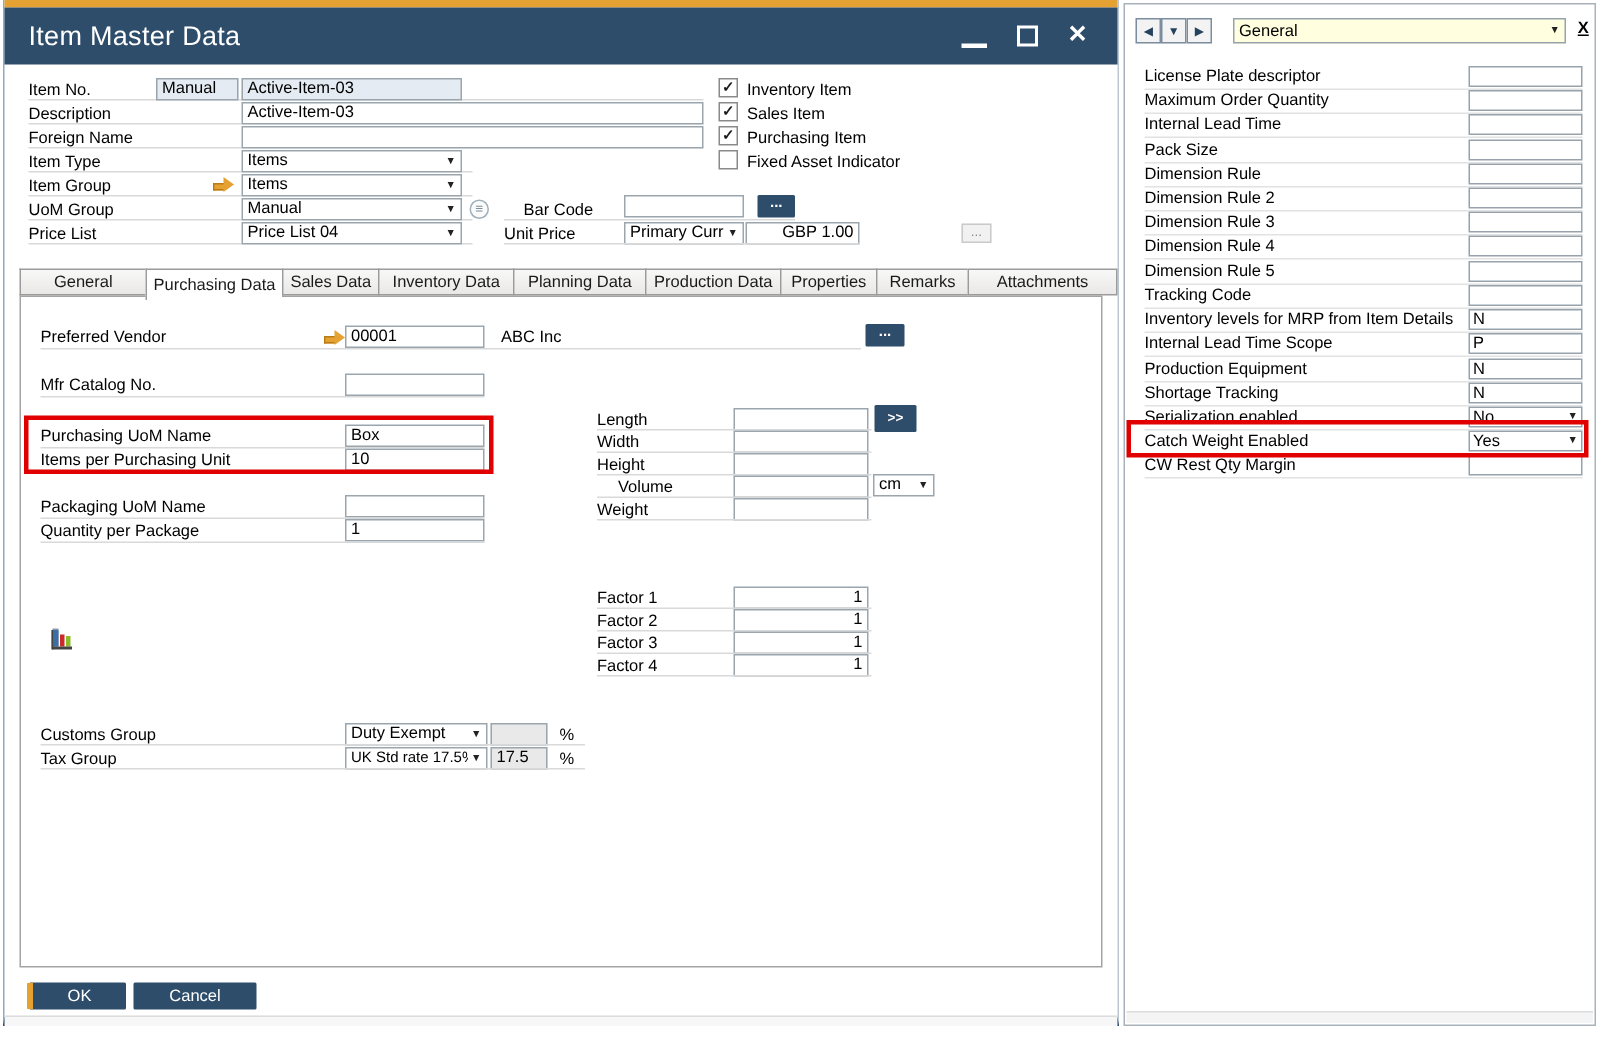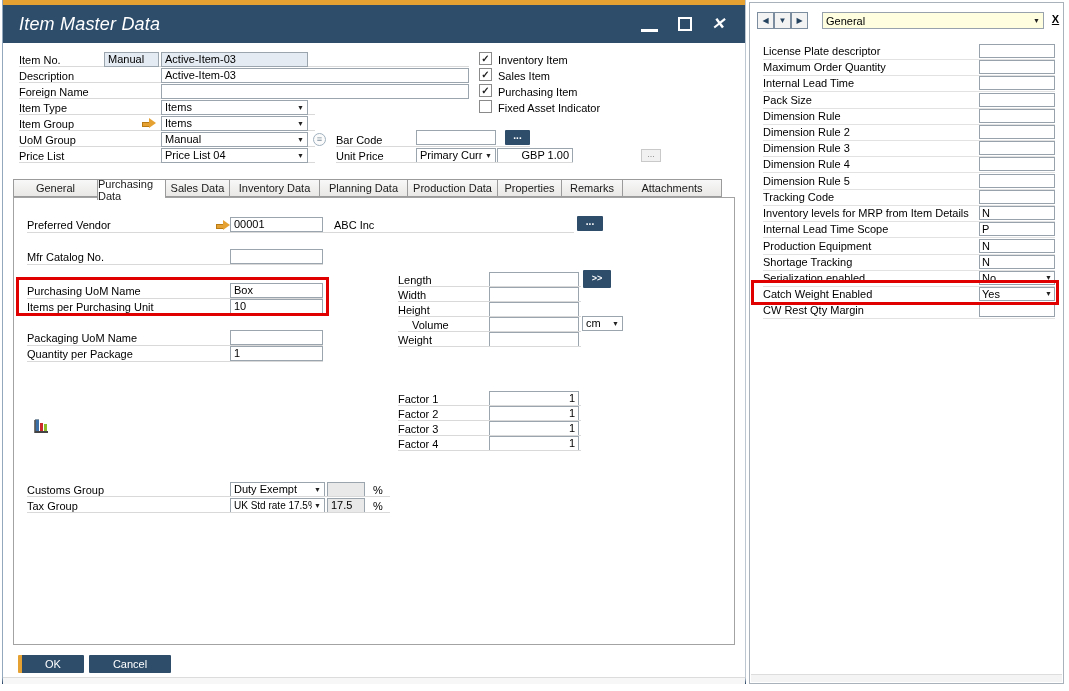--- a/index.html
+++ b/index.html
@@ -4,21 +4,21 @@
 <style>
   * { box-sizing: border-box; margin: 0; padding: 0; }
   html,body { background:#fff; }
   #canvas { position:relative; width:1069px; height:691px; background:#fff;
             font-family:"Liberation Sans", sans-serif; font-size:11px; color:#000; overflow:hidden; }
 
   
   #mw { position:absolute; left:2px; top:0; width:744px; height:684px; background:#fff;
         border-left:1px solid #93a8bc; border-right:1px solid #bcc7d1; border-bottom:6px solid #1E3C5E; }
   .orange-top { position:absolute; left:0; top:0; width:100%; height:5px; }
-  .titlebar { position:absolute; left:0; top:5px; width:100%; height:38px;font-style:italic; }
+  .titlebar { position:absolute; left:0; top:5px; width:100%; height:38px; }
   .title { position:absolute; left:16px; top:9px; font-size:18px; color:#fff; letter-spacing:.2px; }
   .winctl { position:absolute; top:0; right:20px; height:38px; display:flex; align-items:center; gap:20px; }
   .ico-min { width:17px; height:3px; background:#fff; margin-top:12px; }
   .ico-max { width:14px; height:14px; border:2px solid #fff; }
   .ico-close { color:#fff; font-size:16px; font-weight:bold; line-height:1; }
 
   .lbl { position:absolute; white-space:nowrap; color:#000; }
   .hr  { position:absolute; height:1px; background:#d9d9d9; }
   .f   { position:absolute; height:15px; border:1px solid #9aa5ae; background:#fff;
          line-height:13px; padding:0 3px; white-space:nowrap; overflow:hidden; }
@@ -127,36 +127,36 @@
 
     <div class="cb" style="left:476px;top:52px">✓</div>
     <div class="lbl" style="left:495px;top:54px">Inventory Item</div>
     <div class="cb" style="left:476px;top:68px">✓</div>
     <div class="lbl" style="left:495px;top:70px">Sales Item</div>
     <div class="cb" style="left:476px;top:84px">✓</div>
     <div class="lbl" style="left:495px;top:86px">Purchasing Item</div>
     <div class="cb" style="left:476px;top:100px"></div>
     <div class="lbl" style="left:495px;top:102px">Fixed Asset Indicator</div>
 
-    <div class="lbl" style="left:333px;top:134px">Bar Code</div>
+    <div class="lbl" style="left:346px;top:134px">Bar Code</div>
     <div class="f" style="left:413px;top:130px;width:80px"></div>
     <div class="dots-dark" style="left:502px;top:130px;width:25px;height:15px">...</div>
     <div class="hr" style="left:333px;top:146px;width:194px"></div>
     <div class="lbl" style="left:333px;top:150px">Unit Price</div>
     <div class="f dd" style="left:413px;top:148px;width:80px">
       <span class="txt">Primary Curr</span>
       <span class="caret">▼</span>
     </div>
     <div class="f right" style="left:494px;top:148px;width:76px">GBP 1.00</div>
     <div class="dots-light" style="left:638px;top:149px;width:20px;height:13px">...</div>
     <div class="hr" style="left:333px;top:162px;width:237px"></div>
 
     <div class="tabs">
       <div class="tab" style="width:84px">General</div>
-      <div class="tab active" style="width:68px">Purchasing Data</div>
+      <div class="tab active" style="width:91px">Purchasing Data</div>
       <div class="tab" style="width:64px">Sales Data</div>
       <div class="tab" style="width:90px">Inventory Data</div>
       <div class="tab" style="width:88px">Planning Data</div>
       <div class="tab" style="width:90px">Production Data</div>
       <div class="tab" style="width:64px">Properties</div>
       <div class="tab" style="width:61px">Remarks</div>
       <div class="tab" style="width:100px">Attachments</div>
     </div>
 
     <div class="panel">

